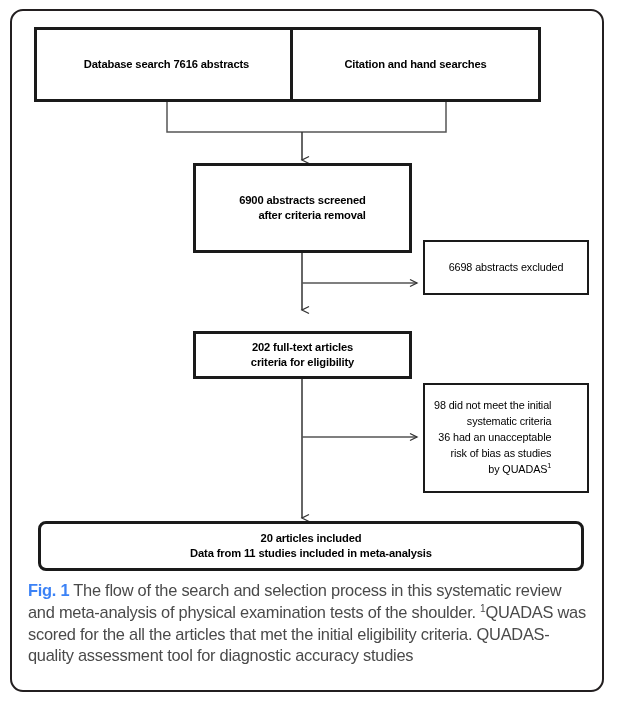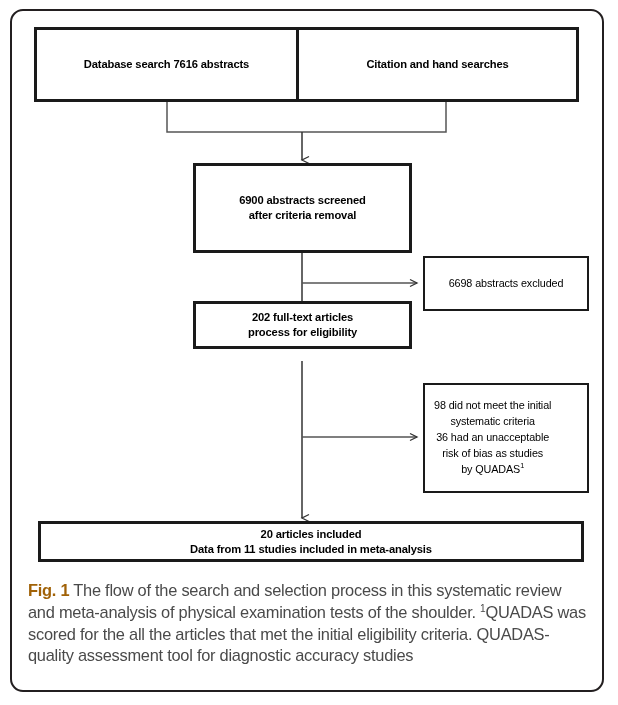--- a/index.html
+++ b/index.html
@@ -67,53 +67,53 @@
   .node-plain {
     border-width: 2.5px;
   }
   .node-plain .node-text {
     font-weight: normal;
     font-size: 10.8px;
     letter-spacing: -0.1px;
   }
   .node-left-align {
     justify-content: flex-start;
-    text-align: center;
+    text-align: right;
   }
   .node-left-align .node-text {
     padding-left: 9px;
     line-height: 1.47;
   }
   sup {
     font-size: 0.68em;
     vertical-align: super;
     line-height: 0;
   }
   
   #box-database   { left: 34px;  top: 27px;  width: 265px; height: 75px; }
-  #box-citation   { left: 296px; top: 27px;  width: 283px; height: 75px; }
-  #box-screened   { left: 193px; top: 163px; width: 219px; height: 90px; }
-  #box-excluded   { left: 423px; top: 256px; width: 166px; height: 55px; }
-  #box-fulltext   { left: 193px; top: 301px; width: 219px; height: 48px; }
+  #box-citation   { left: 290px; top: 27px;  width: 251px; height: 75px; }
+  #box-screened   { left: 193px; top: 163px; width: 219px; height: 90px; text-align: right; }
+  #box-excluded   { left: 423px; top: 240px; width: 166px; height: 55px; }
+  #box-fulltext   { left: 193px; top: 331px; width: 219px; height: 48px; }
   #box-quadas     { left: 423px; top: 383px; width: 166px; height: 110px; }
-  #box-included   { left: 38px;  top: 521px; width: 546px; height: 41px; }
+  #box-included   { left: 38px;  top: 521px; width: 546px; height: 50px; border-radius: 8px; }
   
   .caption {
     position: absolute;
     left: 28px;
     top: 580px;
     width: 564px;
     font-size: 16.4px;
     line-height: 1.33;
     color: #4a4a4a;
     letter-spacing: -0.25px;
   }
   .caption .fig-label {
     font-weight: bold;
-    color: #a16207;
+    color: #3b82f6;
   }
   .caption sup {
     font-size: 0.62em;
   }
 </style>
 </head>
 <body>
 
 <div id="figure-root">
 
@@ -157,21 +157,21 @@
 
     <div class="node node-bold" id="box-screened">
       <span class="node-text"><span>6900 abstracts screened</span><br><span>after criteria removal</span></span>
     </div>
 
     <div class="node node-plain" id="box-excluded">
       <span class="node-text">6698 abstracts excluded</span>
     </div>
 
     <div class="node node-bold" id="box-fulltext">
-      <span class="node-text"><span>202 full-text articles</span><br><span>process for eligibility</span></span>
+      <span class="node-text"><span>202 full-text articles</span><br><span>criteria for eligibility</span></span>
     </div>
 
     <div class="node node-plain node-left-align" id="box-quadas">
       <span class="node-text"><span>98 did not meet the initial</span><br><span>systematic criteria</span><br><span>36 had an unacceptable</span><br><span>risk of bias as studies</span><br><span>by QUADAS</span><sup>1</sup></span>
     </div>
 
     <div class="node node-bold" id="box-included">
       <span class="node-text"><span>20 articles included</span><br><span>Data from 11 studies included in meta-analysis</span></span>
     </div>
 

